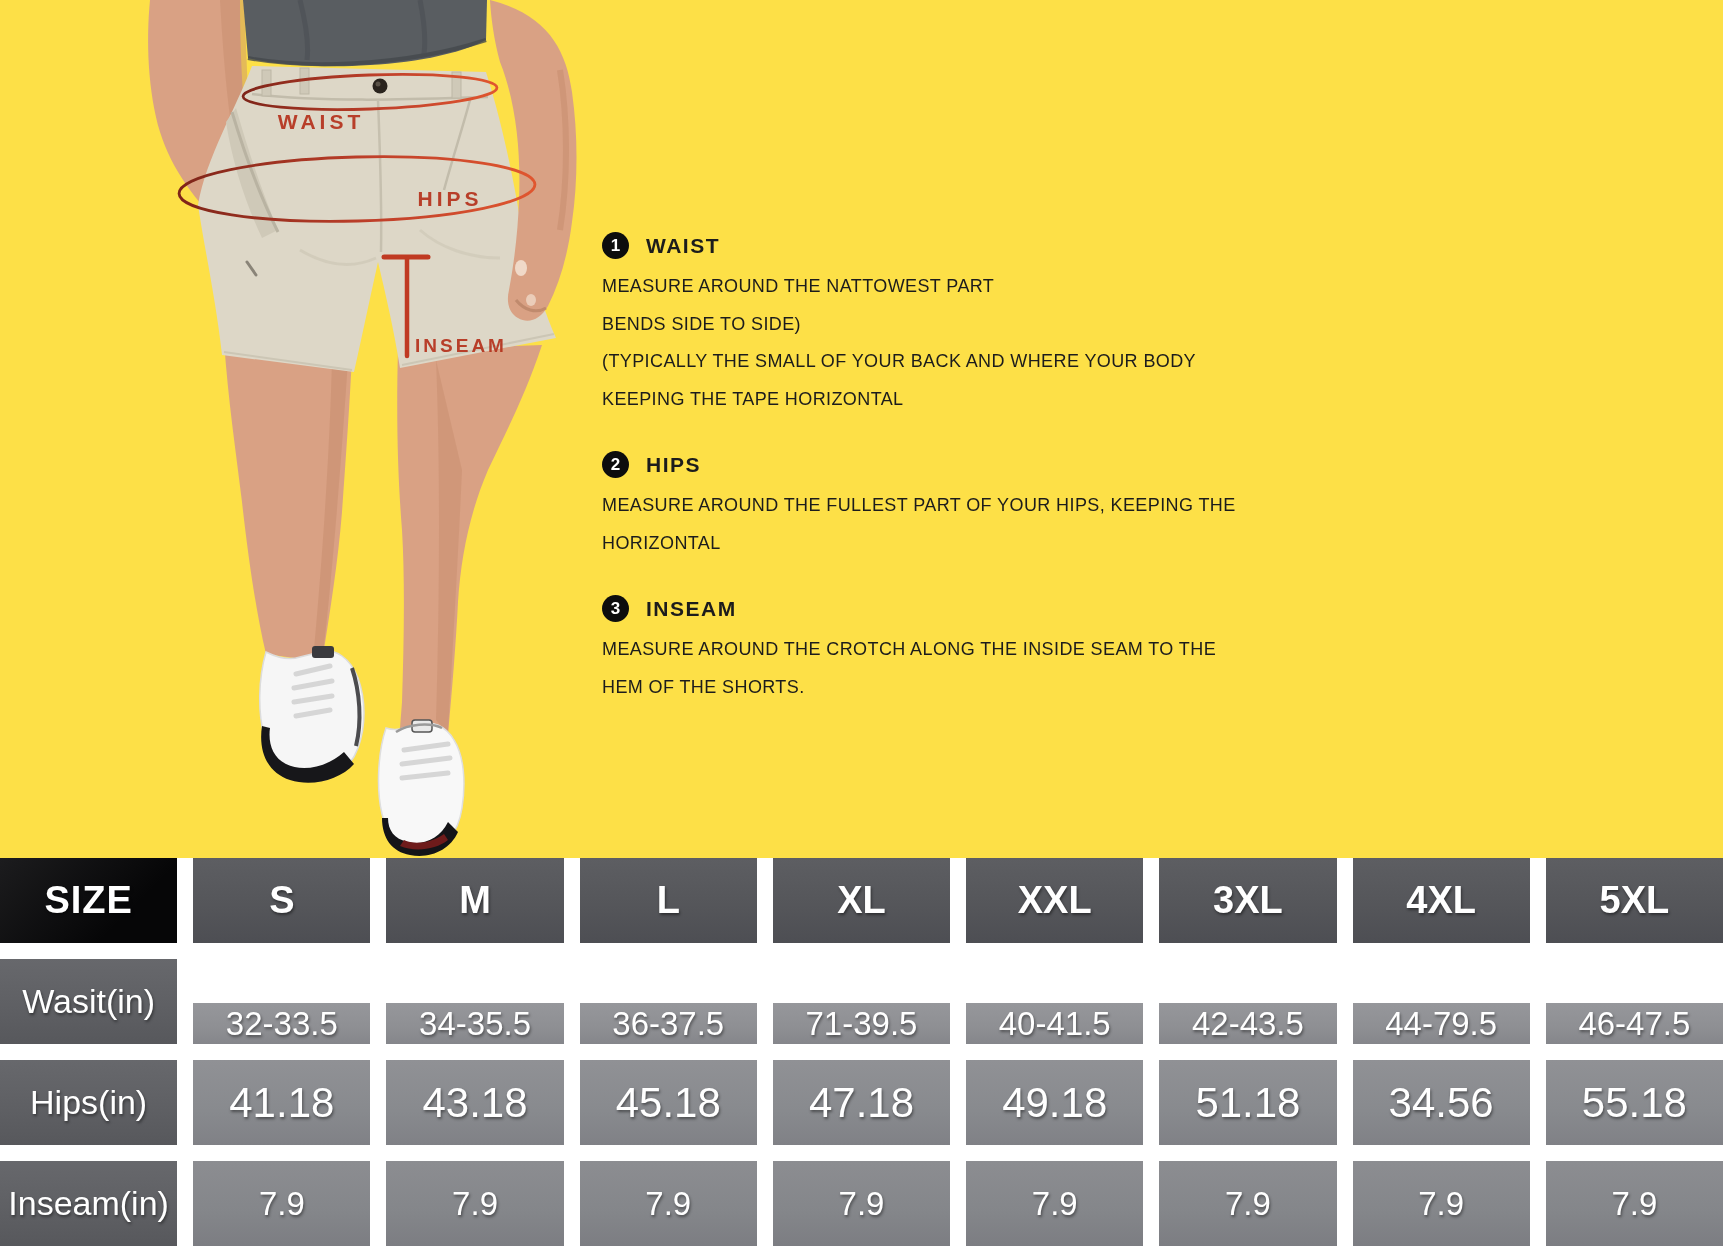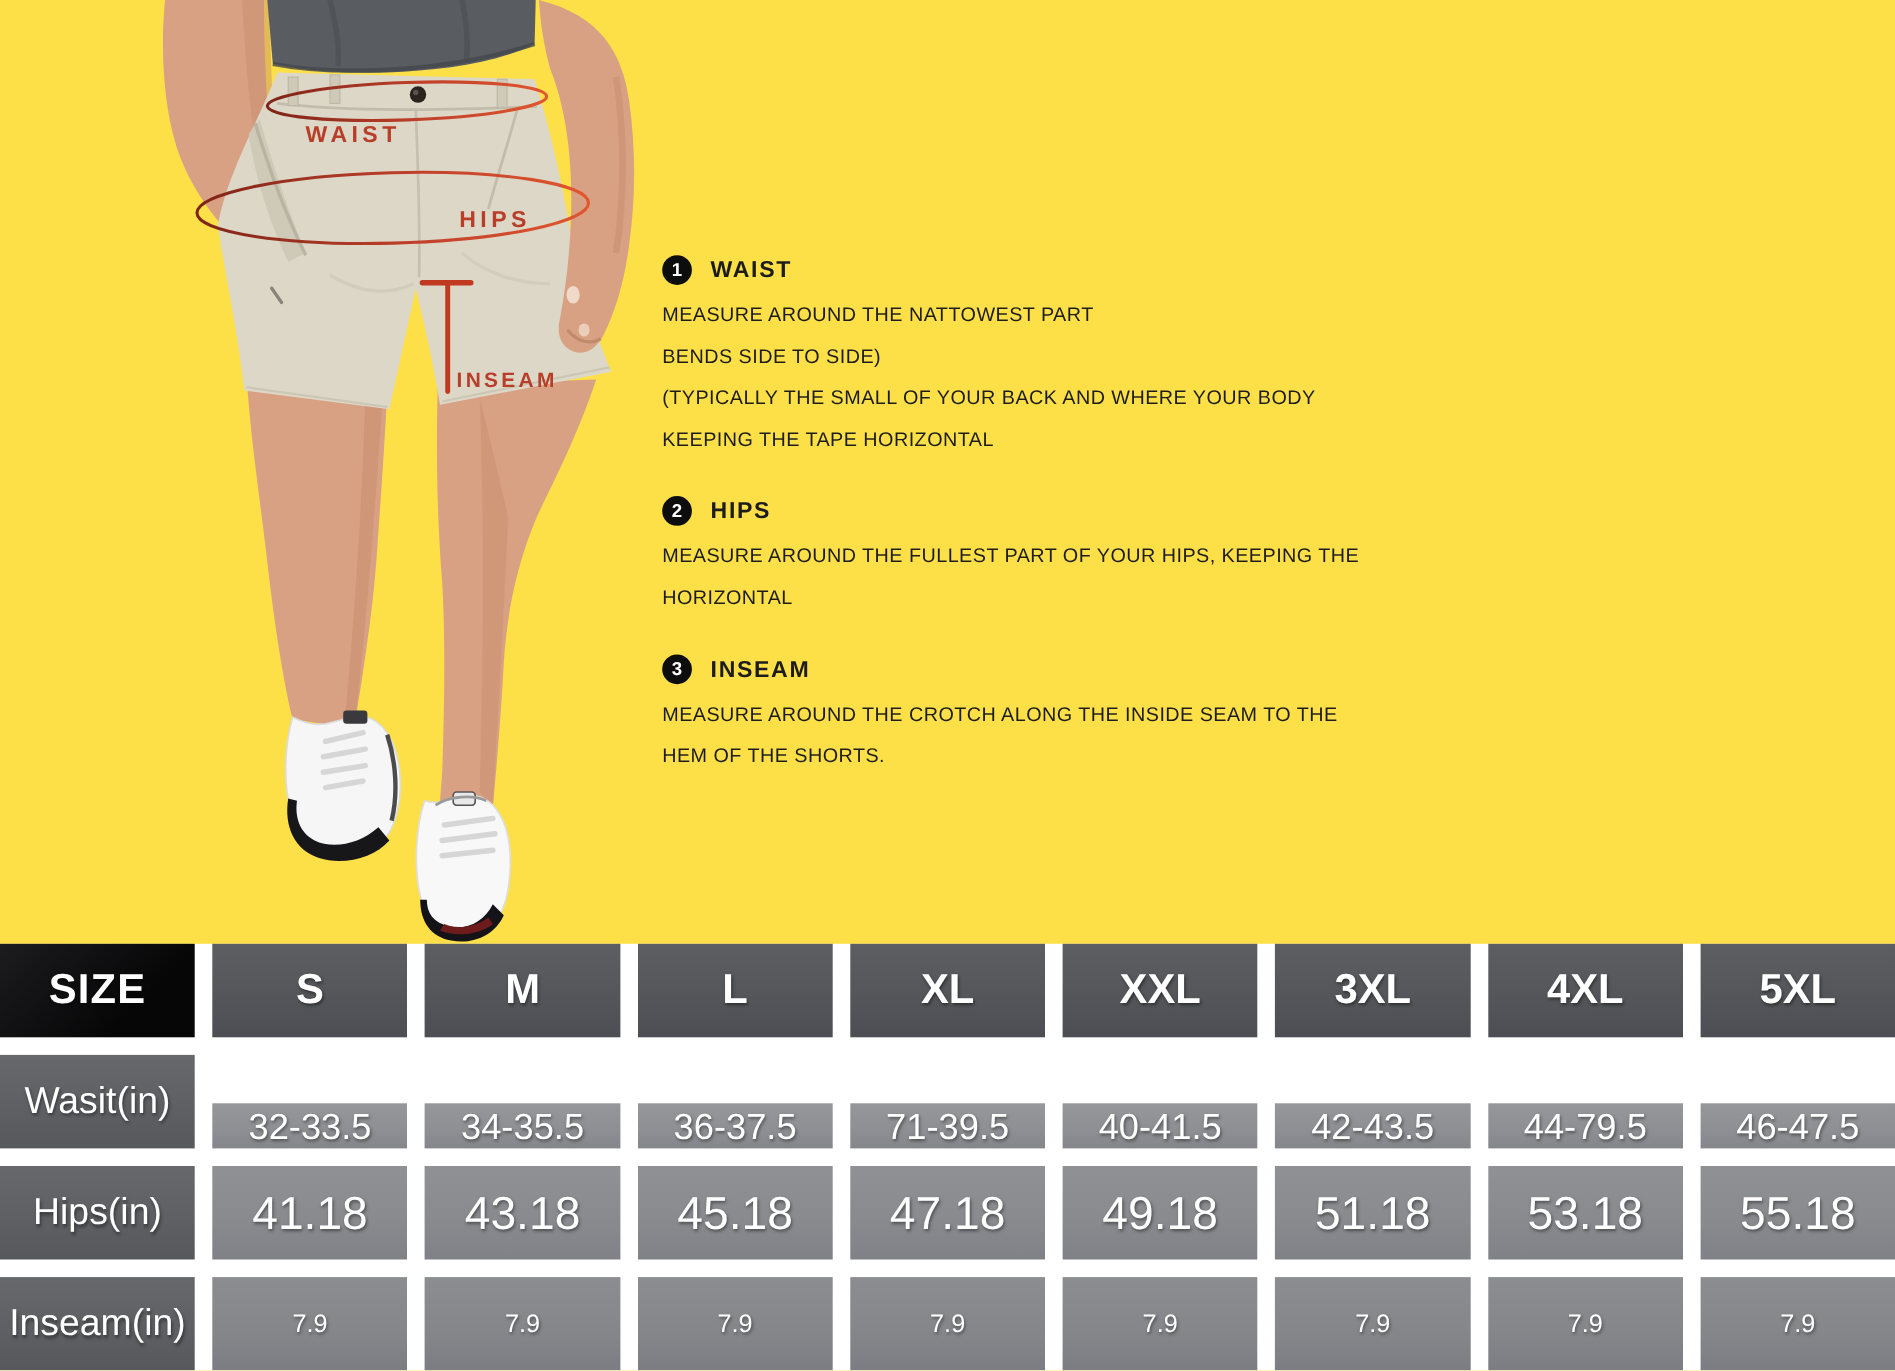--- a/index.html
+++ b/index.html
@@ -29,21 +29,21 @@
   }
   .cell{
     display:flex;align-items:center;justify-content:center;
     color:#ffffff;text-shadow:1px 2px 3px rgba(0,0,0,0.45);
   }
   .cell.size-corner{background:linear-gradient(135deg,#1c1c1e 0%,#060607 70%);font-size:38px;font-weight:700;letter-spacing:1px;}
   .cell.head{background:linear-gradient(180deg,#5d5e62 0%,#55565a 55%,#4d4e53 100%);font-size:38px;font-weight:700;}
   .cell.rowlabel{background:linear-gradient(180deg,#67686c 0%,#5e5f63 60%,#57585c 100%);font-size:34px;font-weight:400;}
   .cell.val1{background:linear-gradient(180deg,#96979b 0%,#8e8f93 60%,#85868b 100%);font-size:33px;margin-top:44px;}
   .cell.val2{background:linear-gradient(180deg,#909195 0%,#888a8e 60%,#808186 100%);font-size:42px;}
-  .cell.val3{background:linear-gradient(180deg,#8c8d91 0%,#84868a 60%,#7c7d82 100%);font-size:23px;}
+  .cell.val3{background:linear-gradient(180deg,#8c8d91 0%,#84868a 60%,#7c7d82 100%);font-size:33px;}
   .red-label{
     font-family:"Liberation Sans", sans-serif;font-weight:700;
     fill:#b5321c;opacity:0.92;
   }
 </style>
 </head>
 <body>
 
 <div class="stage">
 
@@ -203,21 +203,21 @@
     <div class="cell val1">44-79.5</div>
     <div class="cell val1">46-47.5</div>
 
     <div class="cell rowlabel">Hips(in)</div>
     <div class="cell val2">41.18</div>
     <div class="cell val2">43.18</div>
     <div class="cell val2">45.18</div>
     <div class="cell val2">47.18</div>
     <div class="cell val2">49.18</div>
     <div class="cell val2">51.18</div>
-    <div class="cell val2">53.18</div>
+    <div class="cell val2">34.56</div>
     <div class="cell val2">55.18</div>
 
     <div class="cell rowlabel">Inseam(in)</div>
     <div class="cell val3">7.9</div>
     <div class="cell val3">7.9</div>
     <div class="cell val3">7.9</div>
     <div class="cell val3">7.9</div>
     <div class="cell val3">7.9</div>
     <div class="cell val3">7.9</div>
     <div class="cell val3">7.9</div>

